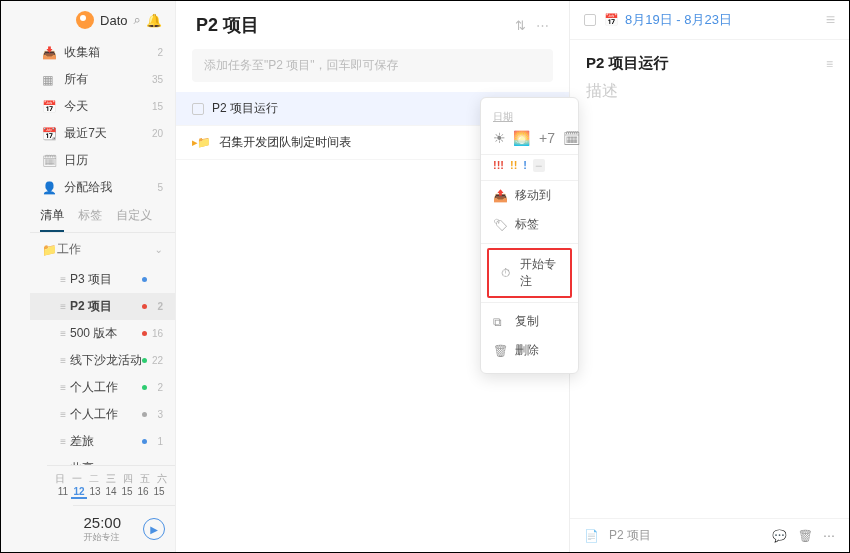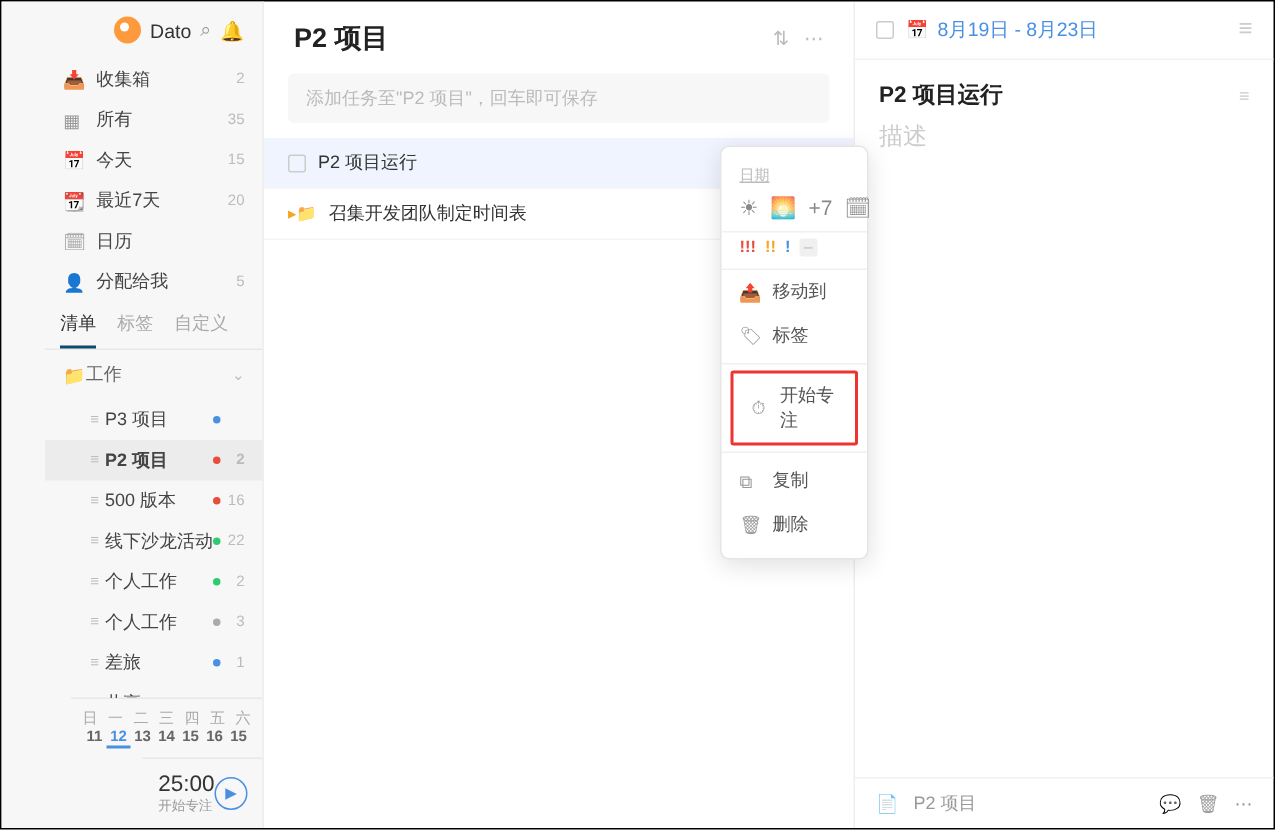--- a/index.html
+++ b/index.html
@@ -21,23 +21,23 @@
 .sb-group { display:flex; align-items:center; padding:8px 12px; font-size:12px; color:#666; cursor:pointer; }
 .sb-group .chev { margin-left:auto; color:#bbb; font-size:10px; }
 .sb-sub { display:flex; align-items:center; padding:5px 12px 5px 30px; font-size:12px; color:#444; cursor:pointer; position:relative; }
 .sb-sub .bars { color:#bbb; margin-right:6px; letter-spacing:-2px; font-size:10px; }
 .sb-sub .dot { width:5px; height:5px; border-radius:50%; margin-left:auto; margin-right:4px; }
 .sb-sub .cnt { font-size:10px; color:#bbb; min-width:12px; text-align:right; }
 .sb-sub.active { background:#ececec; font-weight:600; }
 .sb-cal { border-top:1px solid #e8e8e8; padding:6px 8px; }
 .cal-row { display:flex; justify-content:space-between; font-size:10px; color:#aaa; }
 .cal-row.days span { color:#aaa; }
-.cal-row.dates span { color:#666; width:16px; text-align:center;font-weight:bold; }
+.cal-row.dates span { color:#666; width:16px; text-align:center; }
 .cal-row.dates span.today { color:#4a90e2; font-weight:600; border-bottom:2px solid #4a90e2; }
-.sb-timer { border-top:1px solid #e8e8e8; padding:8px 10px; display:flex; align-items:center; }
+.sb-timer { border-top:1px solid #e8e8e8; padding:8px 10px; display:flex; align-items:center;gap:22px; }
 .timer-txt { font-size:15px; color:#333; }
 .timer-lbl { font-size:9px; color:#999; }
 .play-btn { margin-left:auto; width:22px; height:22px; border:1px solid #4a90e2; border-radius:50%; display:flex; align-items:center; justify-content:center; color:#4a90e2; font-size:10px; cursor:pointer; }
 
 .main { flex:1; display:flex; flex-direction:column; }
 .main-head { display:flex; align-items:center; padding:12px 20px 8px; }
 .main-title { font-size:18px; font-weight:600; color:#222; flex:1; }
 .head-ic { color:#bbb; margin-left:10px; font-size:13px; cursor:pointer; }
 .add-input { margin:4px 16px 10px; background:#f7f7f7; border-radius:4px; padding:8px 12px; font-size:12px; color:#bbb; }
 .task-row { display:flex; align-items:center; padding:8px 16px; font-size:12px; border-bottom:1px solid #f5f5f5; cursor:pointer; }

